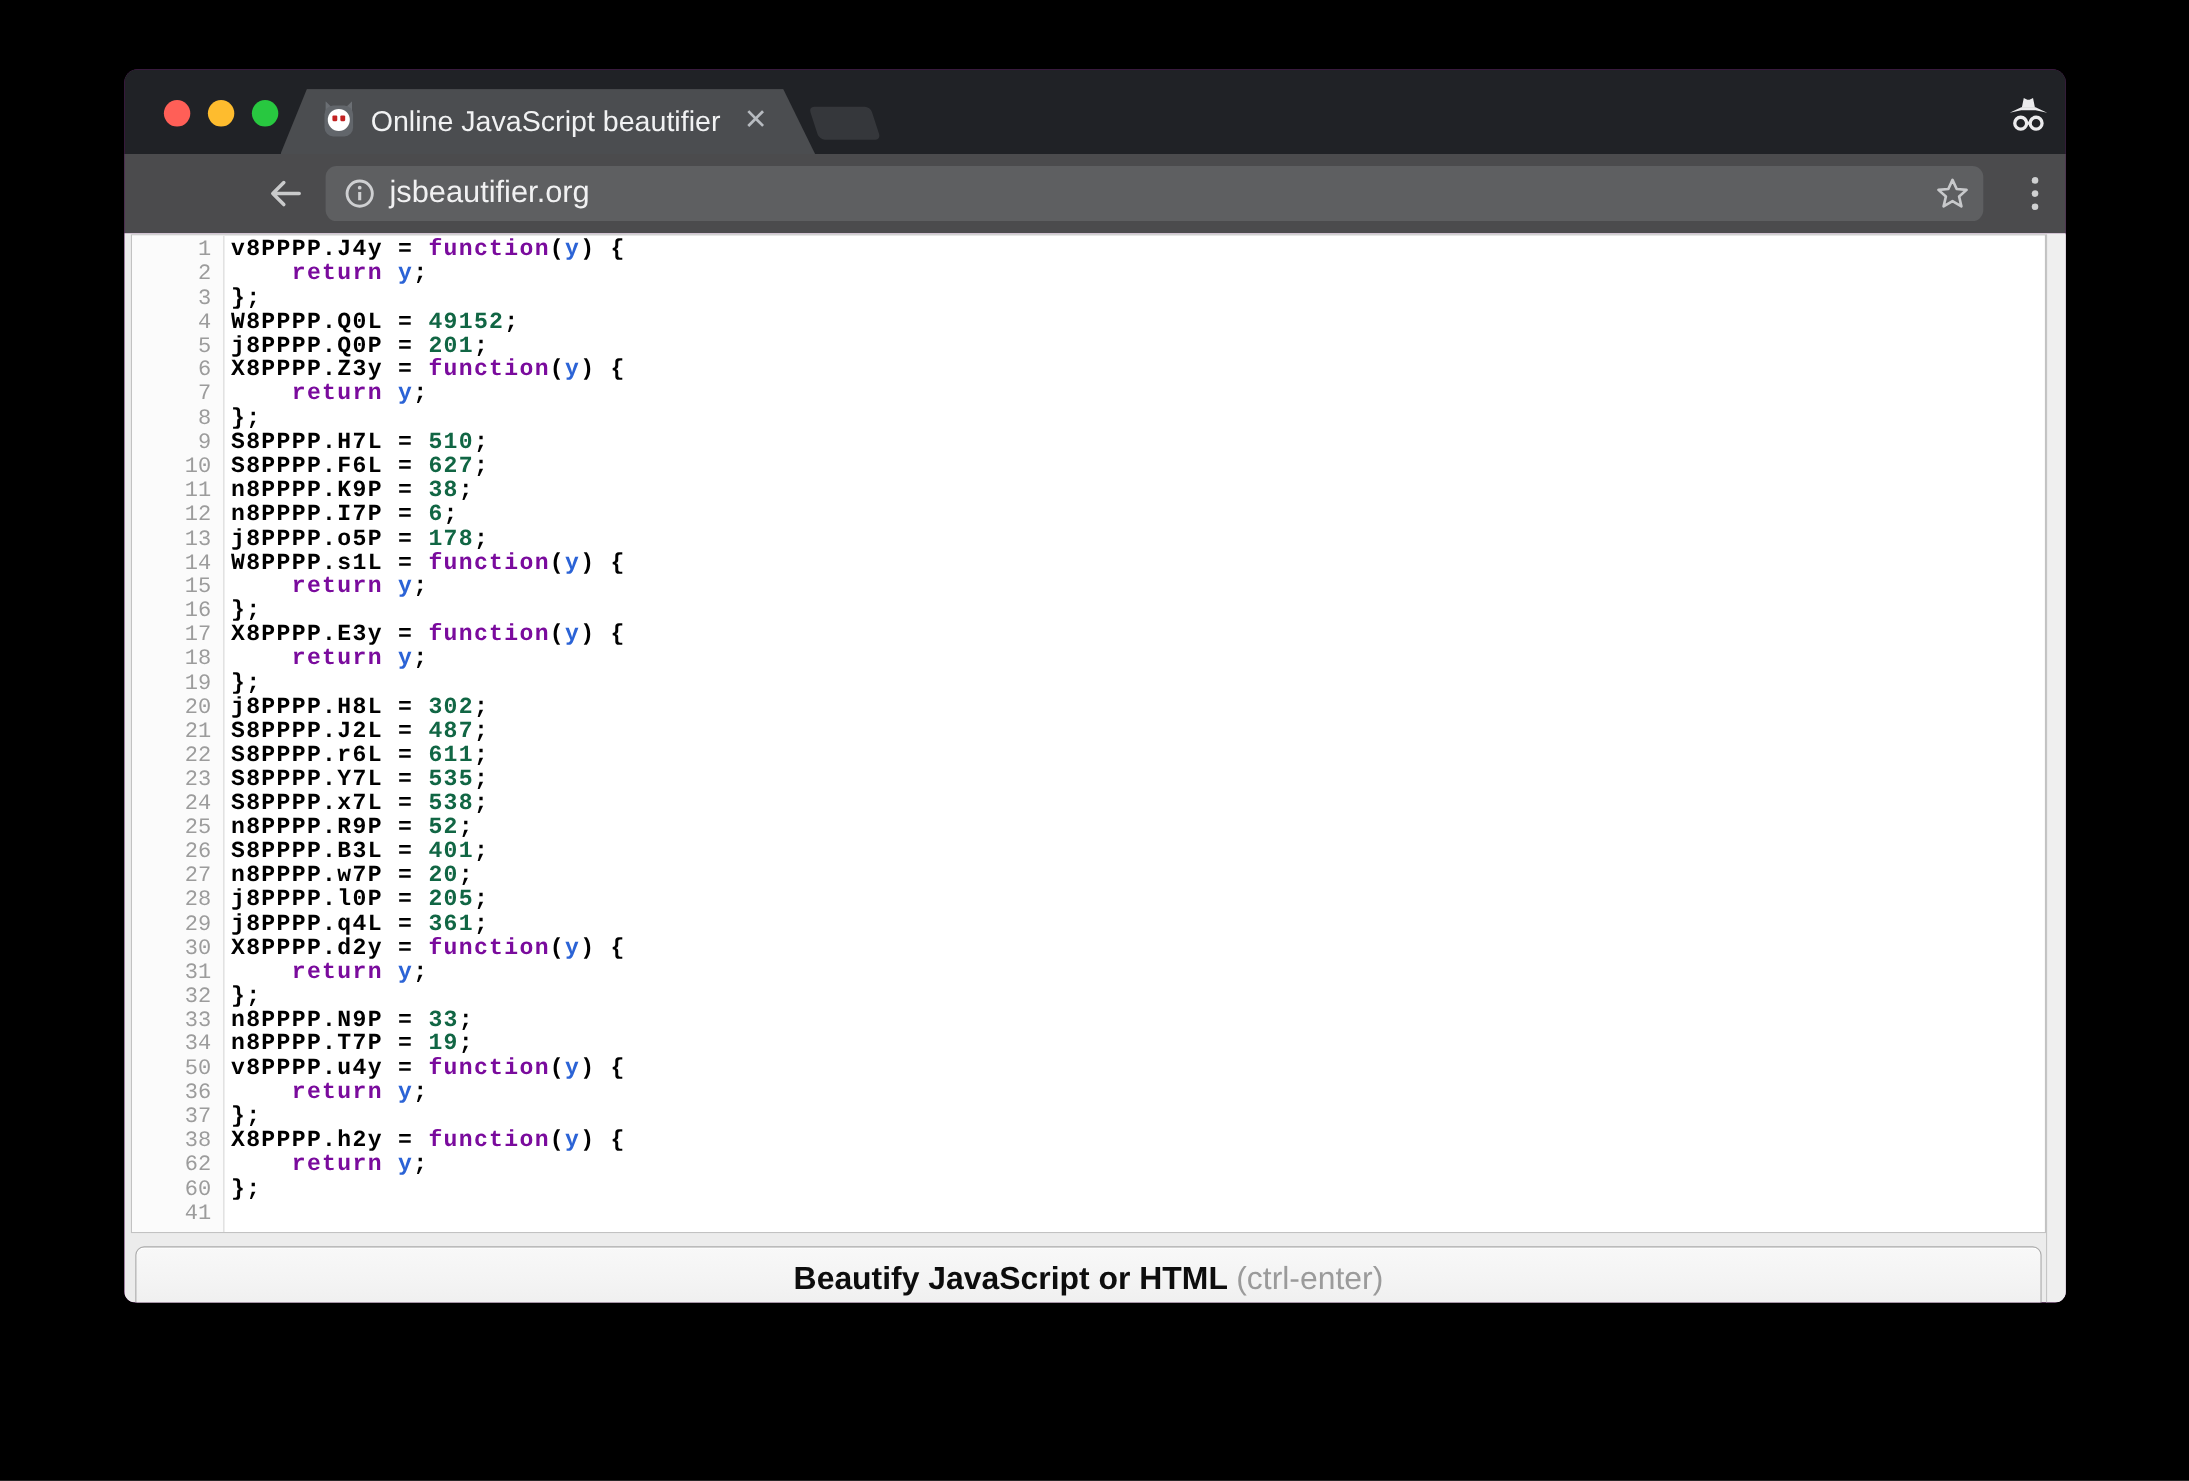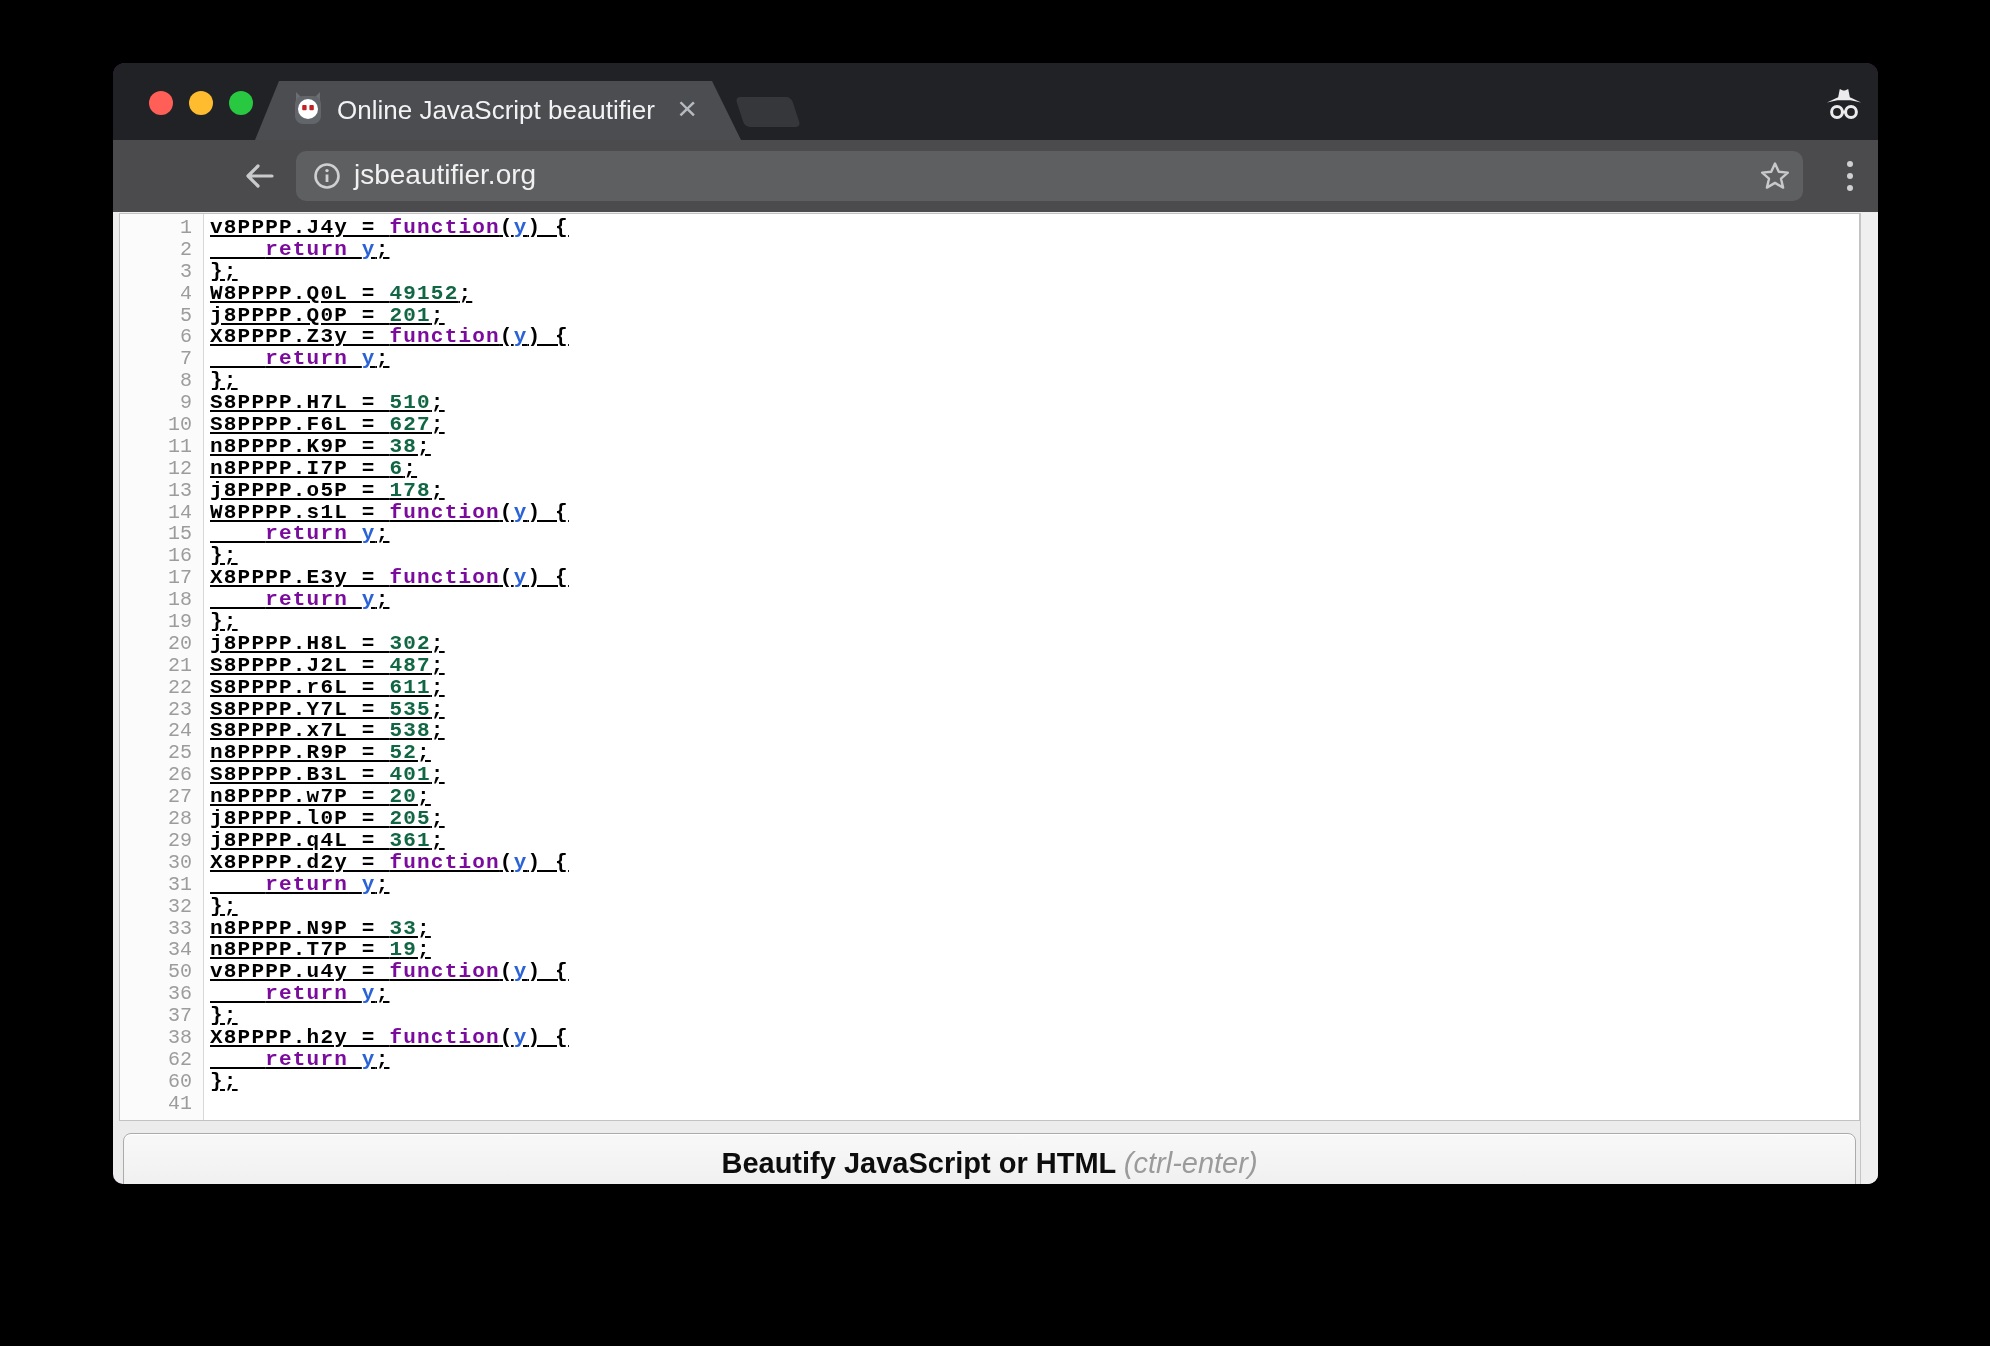--- a/index.html
+++ b/index.html
@@ -43,32 +43,32 @@
   .page { position:absolute; top:149px; left:0; right:0; bottom:0; background:#ececec; }
   .editor { position:absolute; left:6px; top:1px; width:1741px; height:908px;
             background:#fff; border:1px solid #c2c2c2; display:flex; overflow:hidden; }
   .gutter { width:84px; flex:0 0 84px; background:#fbfbfb; border-right:1px solid #d8d8d8;
             padding-top:3px; }
   .gutter .num { height:21.9px; line-height:21.9px; text-align:right; padding-right:11px;
                  font-family:"Liberation Mono", monospace; font-size:20px; color:var(--linenum); }
   .code-pane { flex:1; padding:3px 0 0 6px; overflow:hidden; }
   .cl { height:21.9px; line-height:21.9px; white-space:pre;
         font-family:"Liberation Mono", monospace; font-size:21px; font-weight:700;
-        letter-spacing:1.2px; color:var(--plain);text-decoration:underline; }
+        letter-spacing:1.2px; color:var(--plain); }
   .tok-k { color:var(--kw); }
   .tok-d { color:var(--def); }
   .tok-n { color:var(--num); }
   .page-scrollbar { position:absolute; right:0; top:1px; bottom:0; width:18px;
                     background:#efefef; border-left:1px solid #c5c5c5; }
   .beautify { position:absolute; left:10px; top:921px; width:1733px; height:64px;
               border:1px solid #ababab; border-radius:8px;
               background:linear-gradient(180deg,#f8f8f8 0%,#f3f3f3 55%,#ededed 100%);
               box-shadow:inset 0 1px 0 #fff; text-align:center; padding-top:13px;
               font-size:29px; font-weight:700; color:#0d0d0d; cursor:pointer; }
-  .beautify .hint { font-weight:400; color:#9b9b9b;font-style:italic; }
+  .beautify .hint { font-weight:400; color:#9b9b9b; }
 
   svg { display:block; }
 </style>
 </head>
 <body>
 
 <div class="browser-window">
 
   <div class="tabbar">
     <span class="light red"></span>

